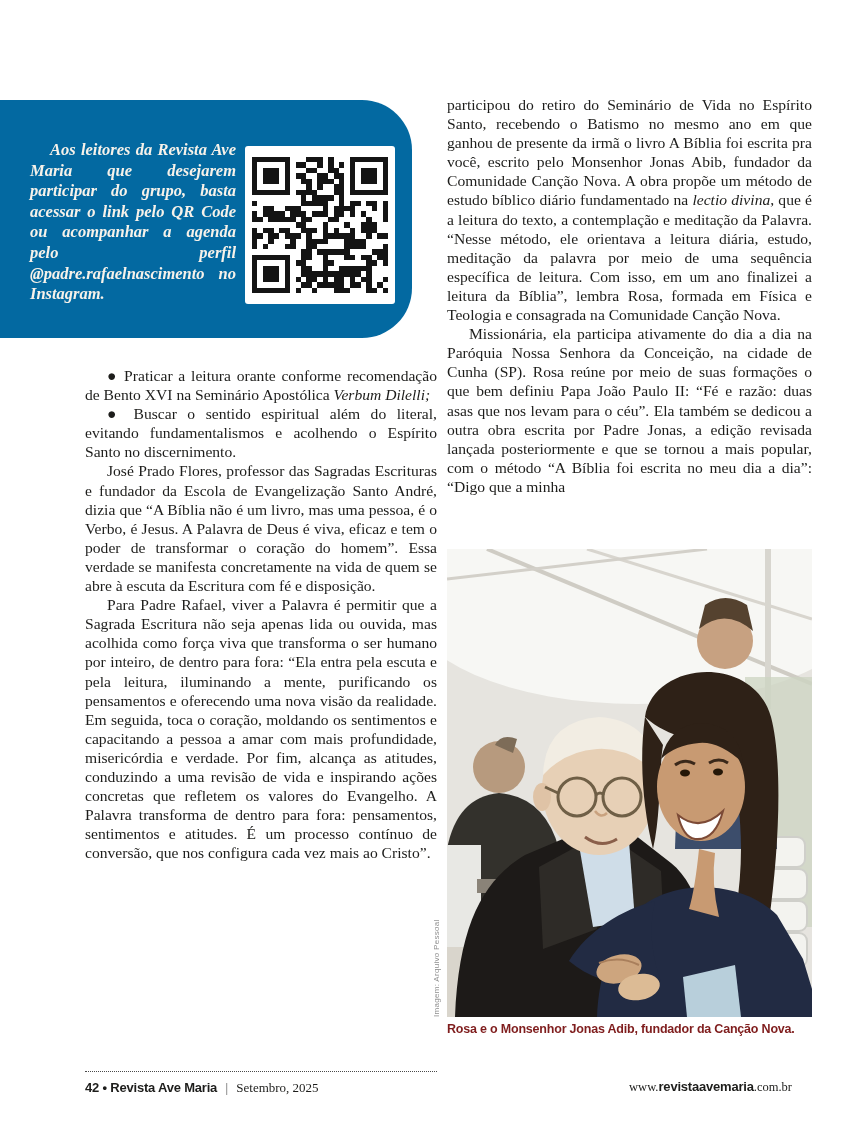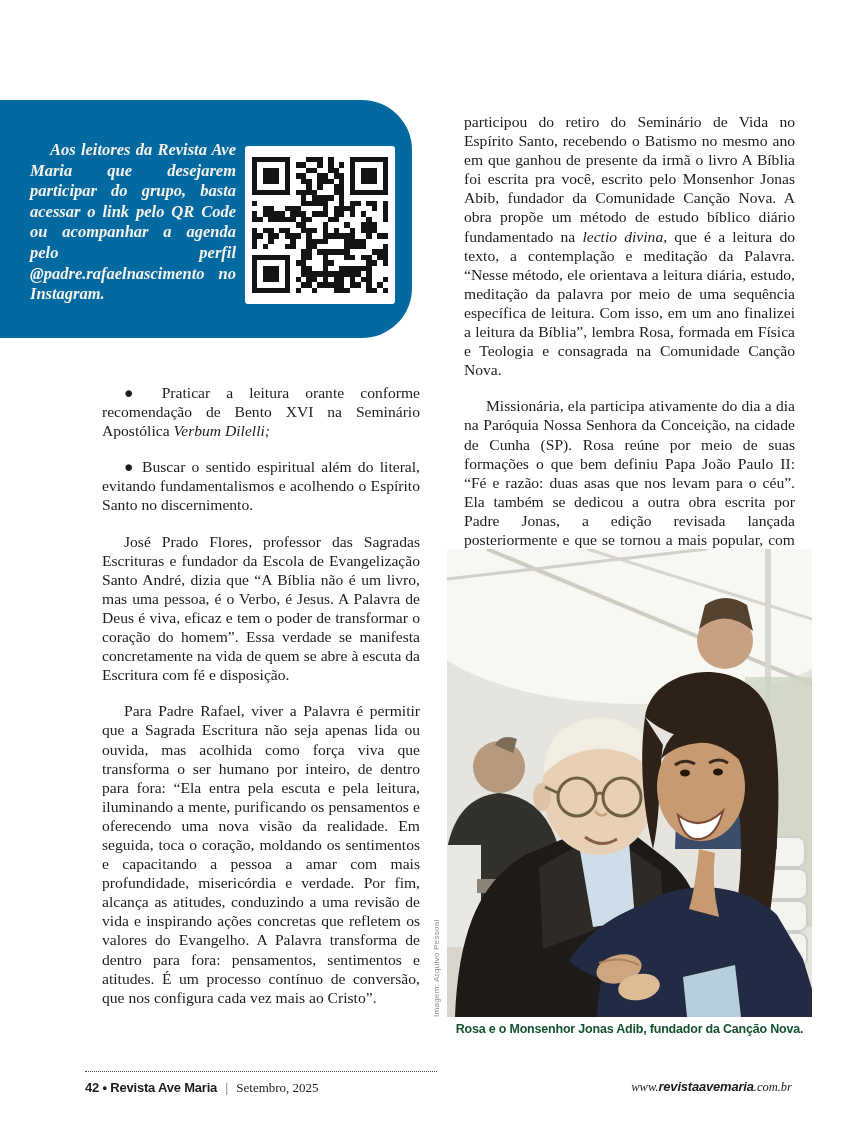--- a/index.html
+++ b/index.html
@@ -17,55 +17,55 @@
     color:#f7f2ea;font-style:italic;font-weight:bold;
     font-size:16.5px;line-height:20.6px;text-align:justify;text-indent:20px;
   }
   .qr-tile{
     position:absolute;left:245px;top:46px;width:150px;height:158px;
     background:#ffffff;border-radius:3px;display:flex;align-items:center;justify-content:center;
   }
   .qr-tile svg{width:136px;height:136px;}
   
   .col{position:absolute;font-size:15.6px;line-height:19.1px;text-align:justify;}
-  .col p{margin:17px;text-indent:22px;}
+  .col p{margin:0;text-indent:22px;}
   .col p.noindent{text-indent:0;}
   .col-left{left:85px;top:366px;width:352px;}
   .col-right{left:447px;top:95px;width:365px;}
   .col i{font-style:italic;}
   
   .photo{
     position:absolute;left:447px;top:549px;width:365px;height:468px;
     background:#e9e7e2;overflow:hidden;
   }
   .photo svg{display:block;width:100%;height:100%;}
   .photo-credit{
     position:absolute;left:432px;top:1017px;
     transform:rotate(-90deg);transform-origin:0 0;
     font-family:"Liberation Sans", sans-serif;font-size:8px;color:#8f8f8f;
     white-space:nowrap;letter-spacing:.3px;
   }
   .photo-caption{
     position:absolute;left:447px;top:1022px;width:365px;
     font-family:"Liberation Sans", sans-serif;font-weight:bold;
-    font-size:12.5px;color:#14532d;letter-spacing:-.2px;text-align:center;
+    font-size:12.5px;color:#7f1d1d;letter-spacing:-.2px;
   }
   
   .footer-left{
     position:absolute;left:85px;top:1071px;width:352px;
     border-top:1px dotted #4a4a4a;padding-top:8px;
     font-size:13px;white-space:nowrap;
   }
   .footer-left .bold-sans{
     font-family:Liberation Sans, sans-serif;font-weight:bold;font-size:13px;letter-spacing:-.2px;
   }
   .footer-left .sep{color:#555;margin:0 5px;}
   .footer-right{
     position:absolute;left:447px;top:1079px;width:345px;text-align:right;
-    font-size:12.5px;white-space:nowrap;font-style:italic;
+    font-size:12.5px;white-space:nowrap;
   }
   .footer-right .bold-sans{
     font-family:"Liberation Sans", sans-serif;font-weight:bold;font-size:13px;letter-spacing:-.2px;
   }
 </style>
 </head>
 <body>
 
 <div id="page">
 

